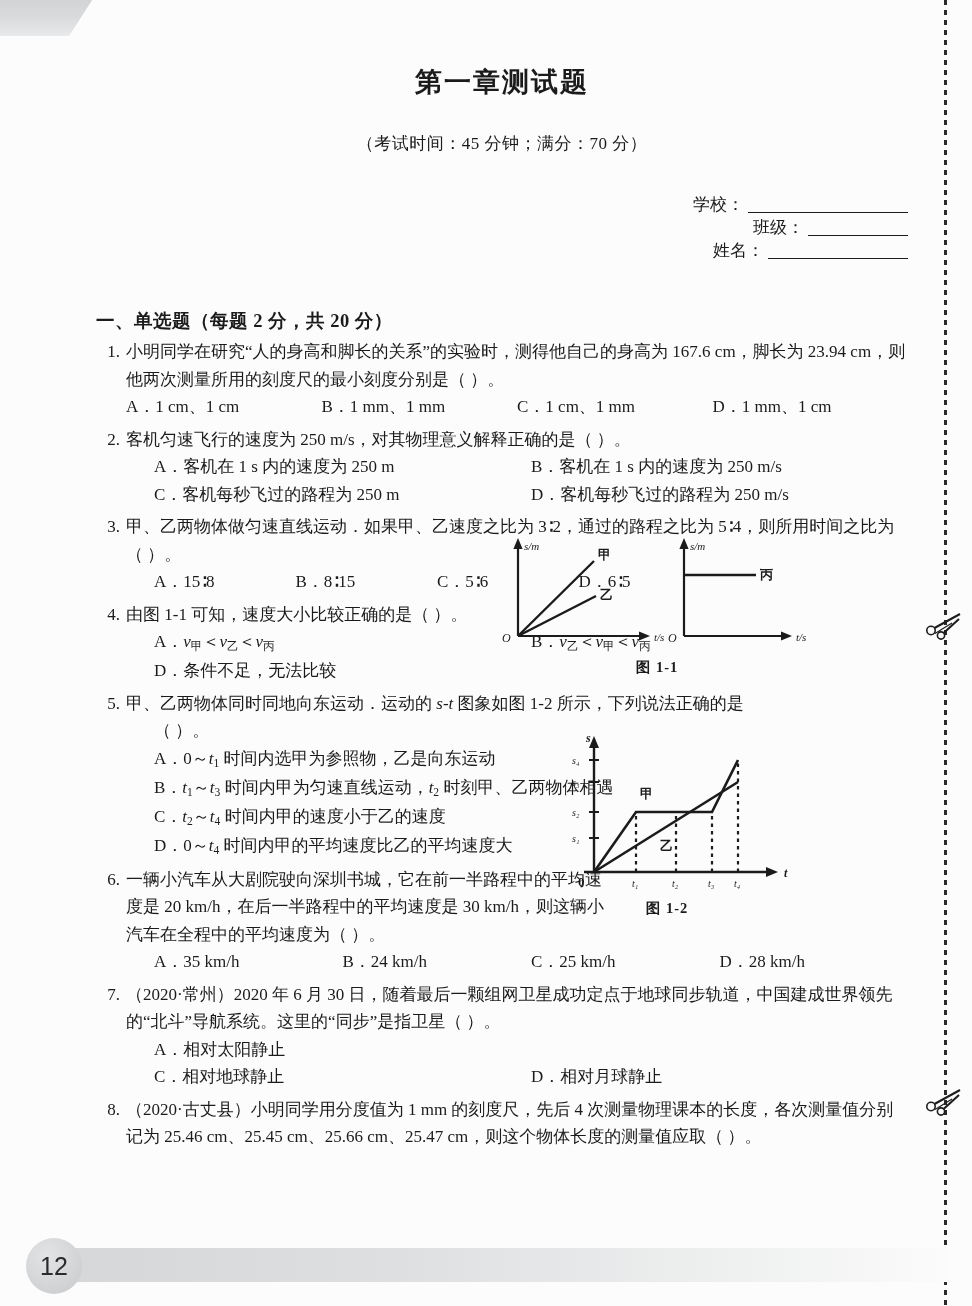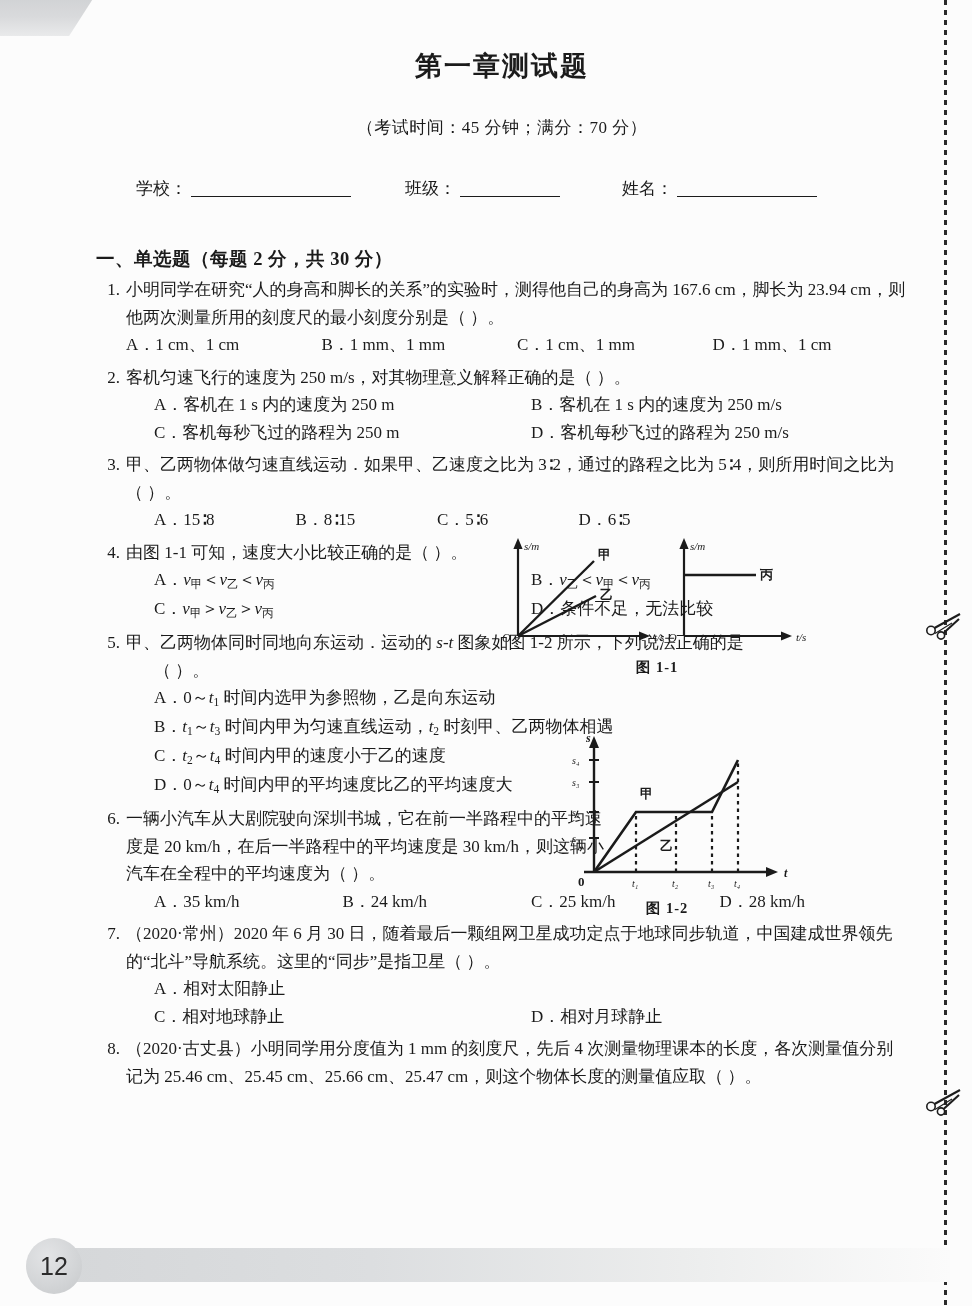--- a/index.html
+++ b/index.html
@@ -37,36 +37,37 @@
   
   .content{
     position:absolute;left:96px;top:0;width:812px;height:1306px;
   }
 
   .doc-title{
     text-align:center;
     font-size:27px;
     font-weight:bold;
     letter-spacing:2px;
-    margin-top:48px;
+    margin-top:64px;
     font-family:Liberation Serif, serif;
   }
   .exam-meta{
     text-align:center;
     font-size:17px;
     margin-top:32px;
     letter-spacing:.5px;
   }
   .idline{
     margin-top:38px;
     font-size:17px;
     display:flex;
     padding-left:40px;
     gap:0px;
     align-items:flex-end;
+    flex-direction:column;
   }
   .idfield{display:inline-flex;align-items:flex-end;}
   .idfield .lab{white-space:nowrap;}
   .idfield .rule{
     display:inline-block;border-bottom:1.6px solid #1b1b1b;
     margin-left:4px;margin-bottom:3px;
   }
   .gap-a{width:54px;}
   .gap-b{width:62px;}
 
@@ -173,21 +174,21 @@
         <span class="lab">班级：</span>
         <span class="rule" style="width:100px;"></span>
       </span>
       <span class="gap-b"></span>
       <span class="idfield">
         <span class="lab">姓名：</span>
         <span class="rule" style="width:140px;"></span>
       </span>
     </div>
 
-    <div class="sect-head">一、单选题（每题 2 分，共 30 分）</div>
+    <div class="sect-head">一、单选题（每题 2 分，共 20 分）</div>
 
     <div class="q">
       <div class="num">1.</div>
       <div class="body">
         <div class="qtext">小明同学在研究“人的身高和脚长的关系”的实验时，测得他自己的身高为 167.6 cm，脚长为 23.94 cm，则他两次测量所用的刻度尺的最小刻度分别是（      ）。</div>
         <div class="opts-row opt-4">
           <span class="opt">A．1 cm、1 cm</span>
           <span class="opt">B．1 mm、1 mm</span>
           <span class="opt">C．1 cm、1 mm</span>
           <span class="opt">D．1 mm、1 cm</span>
@@ -225,21 +226,20 @@
 
     <div class="q">
       <div class="num">4.</div>
       <div class="body narrow">
         <div class="qtext">由图 1-1 可知，速度大小比较正确的是（      ）。</div>
         <div class="opts-row opt-2 indent-opt">
           <span class="opt">A．<i>v</i><sub>甲</sub>＜<i>v</i><sub>乙</sub>＜<i>v</i><sub>丙</sub></span>
           <span class="opt">B．<i>v</i><sub>乙</sub>＜<i>v</i><sub>甲</sub>＜<i>v</i><sub>丙</sub></span>
         </div>
         <div class="opts-row opt-2 indent-opt">
-          <span class="opt">C．<i>v</i><sub>甲</sub>＞<i>v</i><sub>乙</sub>＞<i>v</i><sub>丙</sub></span>
           <span class="opt">D．条件不足，无法比较</span>
         </div>
       </div>
     </div>
 
     <div class="q">
       <div class="num">5.</div>
       <div class="body">
         <div class="qtext" style="width:750px;">甲、乙两物体同时同地向东运动．运动的 <i>s</i>-<i>t</i> 图象如图 1-2 所示，下列说法正确的是</div>
         <div class="qtext indent-opt">（      ）。</div>

